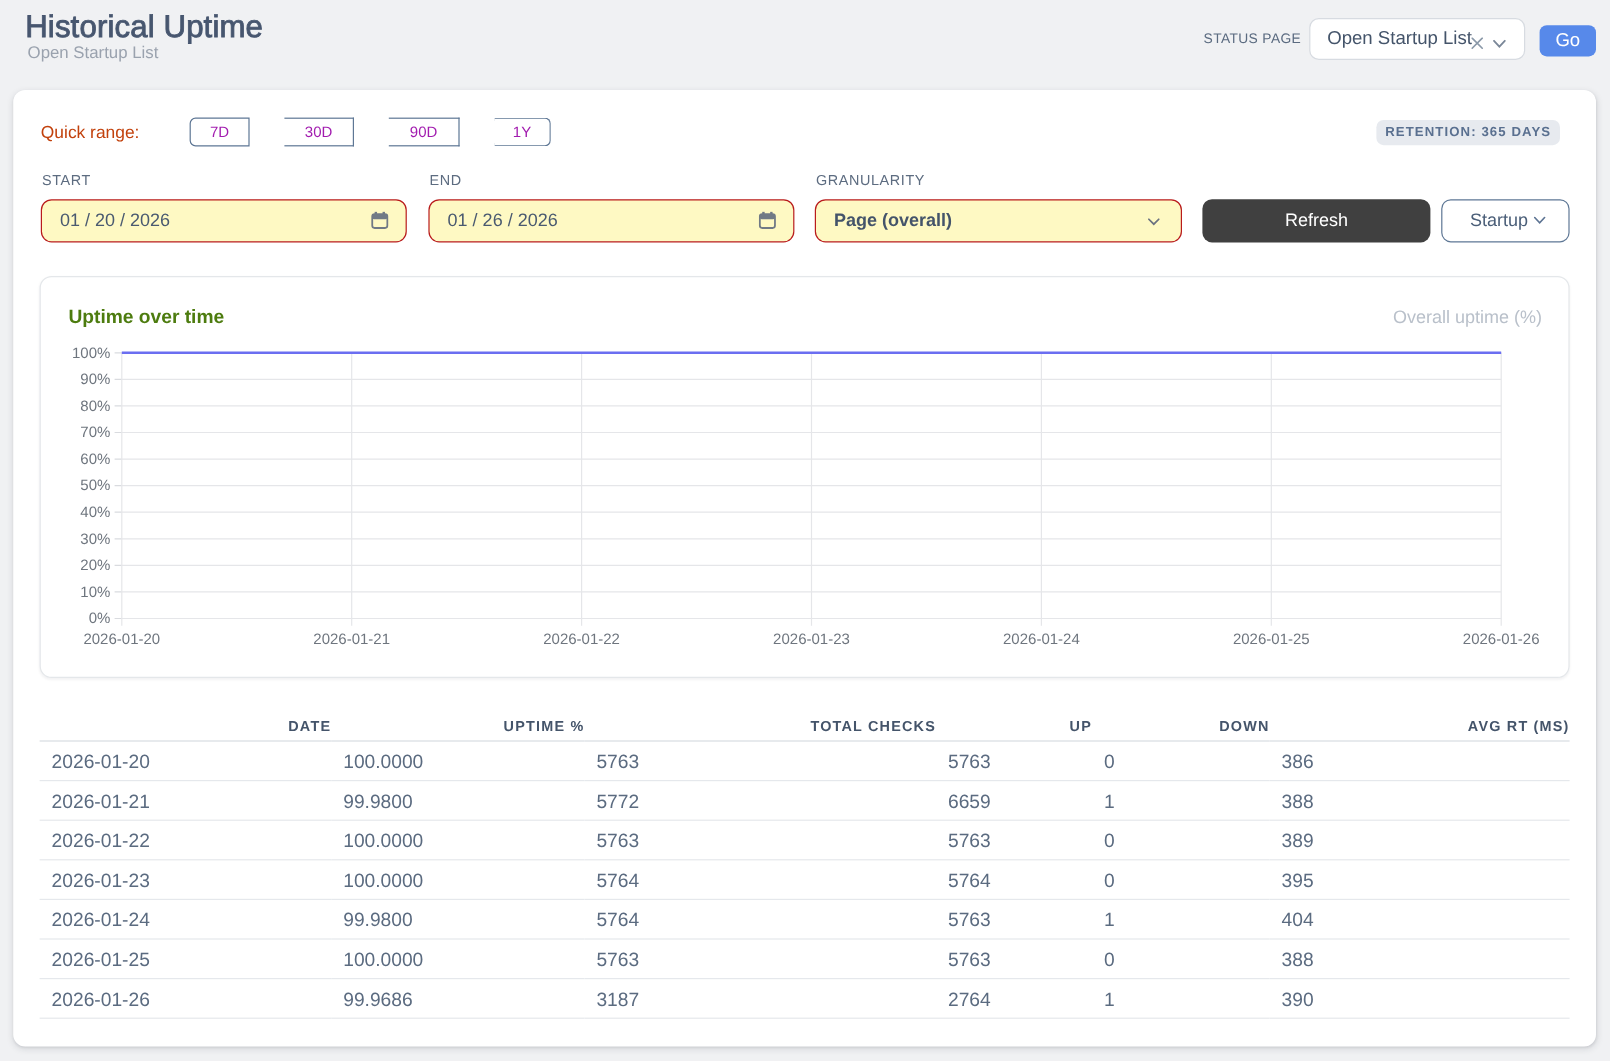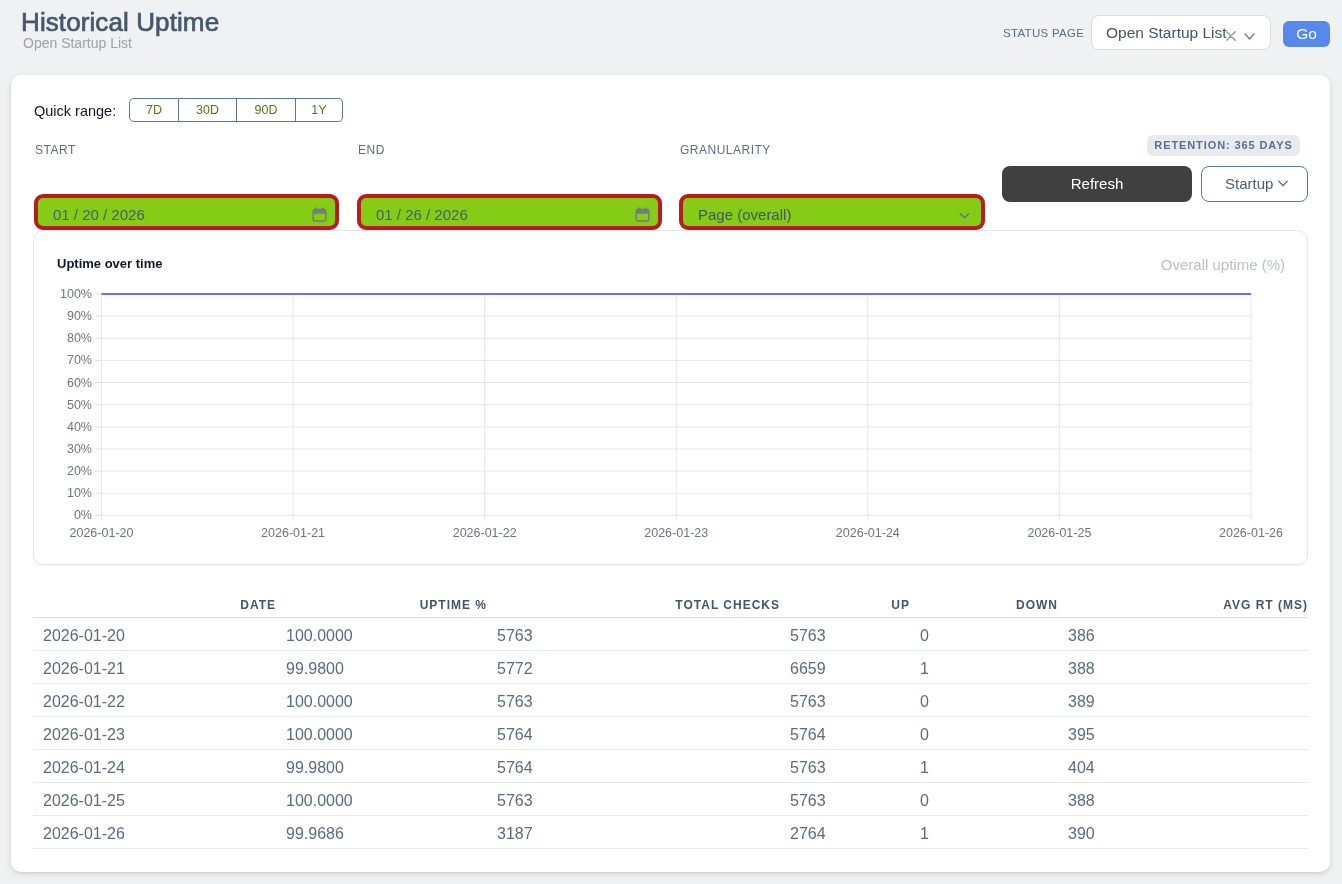--- a/index.html
+++ b/index.html
@@ -9,36 +9,36 @@
   h1 { left:21px; top:7px; font-size:26px; font-weight:normal; -webkit-text-stroke:0.7px #47566f; color:#47566f; letter-spacing:0.1px; }
   .subtitle { left:23px; top:35px; font-size:14px; color:#9aa2ae; }
 
   .sp-label { left:1003px; top:27px; font-size:11.5px; font-weight:normal; color:#5b6b80; letter-spacing:0.3px; }
   .sp-select { left:1091px; top:15px; width:180px; height:35px; background:#fff; border:1px solid #d7dbe1; border-radius:8px; }
   .sp-select .txt { position:absolute; left:14px; top:8px; font-size:15.5px; color:#44546a; }
   .go-btn { left:1283px; top:21px; width:47px; height:26px; background:#5789ea; border-radius:6px; color:#fff; font-size:15.5px; text-align:center; line-height:26px; }
 
   .card { left:11px; top:75px; width:1319px; height:797px; background:#fff; border-radius:10px; box-shadow:0 2px 6px rgba(23,32,49,.12), 0 1px 2px rgba(23,32,49,.07); }
 
-  .qr-label { left:34px; top:103px; font-size:14.5px; color:#0f172a; }
+  .qr-label { left:34px; top:103px; font-size:14.5px; color:#c2410c; }
   .seg { left:129px; top:98px; height:24px; display:flex; }
-  .seg button { background:#fff; border:1px solid #5e7795; border-left-width:0; color:#4d7c0f; font-size:12.5px; font-family:inherit; padding:0; }
+  .seg button { background:#fff; border:1px solid #5e7795; border-left-width:0; color:#a21caf; font-size:12.5px; font-family:inherit; padding:0;margin-left:29px; }
   .seg button:first-child { border-left-width:1px; border-radius:5px 0 0 5px; }
   .seg button:last-child { border-radius:0 5px 5px 0; }
-  .badge { left:1147px; top:100px; width:153px; height:21px; background:#e7eaef; border-radius:6px; font-size:11px; font-weight:bold; color:#5a7090; letter-spacing:0.9px; text-align:center; line-height:21px;margin-top:35px; }
+  .badge { left:1147px; top:100px; width:153px; height:21px; background:#e7eaef; border-radius:6px; font-size:11px; font-weight:bold; color:#5a7090; letter-spacing:0.9px; text-align:center; line-height:21px; }
 
   .flabel { top:143px; font-size:12px; font-weight:normal; color:#5d6c80; letter-spacing:0.5px; }
-  .field { top:166px; height:36px; background:#84cc16; border:4px solid #b91c1c; border-radius:9px;margin-top:28px; }
+  .field { top:166px; height:36px; background:#fef9c3; border:1px solid #b91c1c; border-radius:9px; }
   .field .dtxt { position:absolute; left:15px; top:8px; font-size:15px; color:#4a5a70; }
   .refresh { left:1002px; top:166px; width:190px; height:36px; background:#404040; border-radius:8px; color:#fff; font-size:15px; text-align:center; line-height:36px; }
   .export { left:1201px; top:166px; width:107px; height:36px; background:#fff; border:1px solid #5e7795; border-radius:8px; }
   .export .txt { position:absolute; left:23px; top:8px; font-size:15px; color:#4a5e78; }
 
   .chart-card { left:33px; top:230px; width:1275px; height:335px; background:#fff; border:1px solid #e4e7ea; border-radius:10px; box-shadow:0 1px 2px rgba(16,24,40,.05); }
-  .chart-title { left:57px; top:256px; font-size:13px; font-weight:bold; color:#0f172a; }
+  .chart-title { left:57px; top:256px; font-size:16px; font-weight:bold; color:#4d7c0f; }
   .chart-right { top:256px; right:57px; font-size:15px; color:#b9c0ca; }
 
   table.data { position:absolute; left:33px; top:593px; width:1275px; border-collapse:collapse; table-layout:fixed; }
   table.data th { font-size:12px; font-weight:bold; color:#44546a; letter-spacing:1px; text-align:right; padding:0 0 0 10px; height:24px; border-bottom:1px solid #d8dce2; }
   table.data td { font-size:16px; color:#5b6b80; text-align:left; vertical-align:middle; padding:0 0 0 10px; height:33px; border-bottom:1px solid #e5e8ec; }
   table.data td span { position:relative; top:2px; }
 </style>
 </head>
 <body>
   <h1 class="abs">Historical Uptime</h1>
@@ -83,21 +83,21 @@
   <div class="abs field" style="left:357px; width:305px;">
     <span class="dtxt">01 / 26 / 2026</span>
     <svg class="abs" style="left:274px; top:8.5px;" width="15" height="15" viewBox="0 0 15 15">
       <rect x="3.2" y="0.5" width="2" height="3" fill="#717a85"></rect>
       <rect x="9.8" y="0.5" width="2" height="3" fill="#717a85"></rect>
       <rect x="1.2" y="2.4" width="12.6" height="11.6" rx="2" fill="none" stroke="#717a85" stroke-width="1.5"></rect>
       <rect x="1.2" y="2.4" width="12.6" height="4.4" rx="1.5" fill="#717a85"></rect>
     </svg>
   </div>
   <div class="abs field" style="left:679px; width:306px;">
-    <span class="dtxt" style="color:#44546a;">Page (overall)</span>
+    <span class="dtxt" style="color:#44546a;font-weight:bold;">Page (overall)</span>
     <svg class="abs" style="left:276px; top:14px;" width="11" height="8" viewBox="0 0 12 8">
       <path d="M1.5 1.5 L6 6 L10.5 1.5" stroke="#6b7280" stroke-width="1.6" fill="none" stroke-linecap="round"></path>
     </svg>
   </div>
   <div class="abs refresh">Refresh</div>
   <div class="abs export">
     <span class="txt">Startup</span>
     <svg class="abs" style="left:76px; top:13px;" width="11" height="8" viewBox="0 0 12 8">
       <path d="M1 1 L5.5 5.8 L10 1" stroke="#5d7493" stroke-width="1.5" fill="none" stroke-linecap="round"></path>
     </svg>

